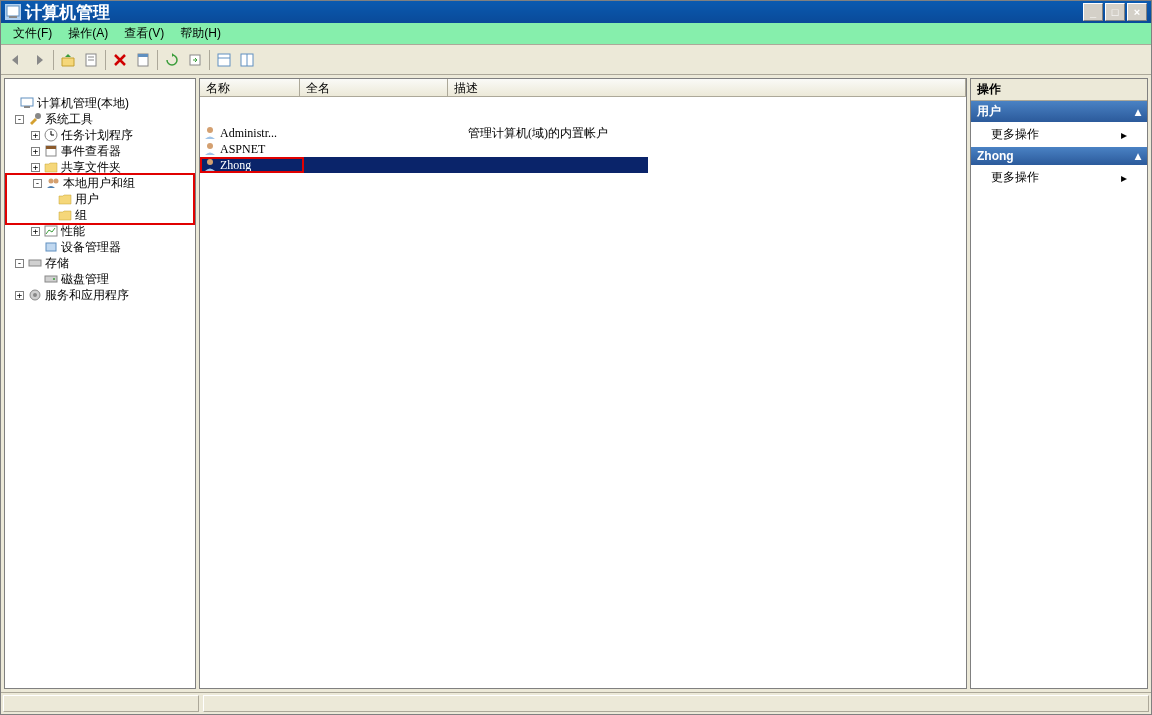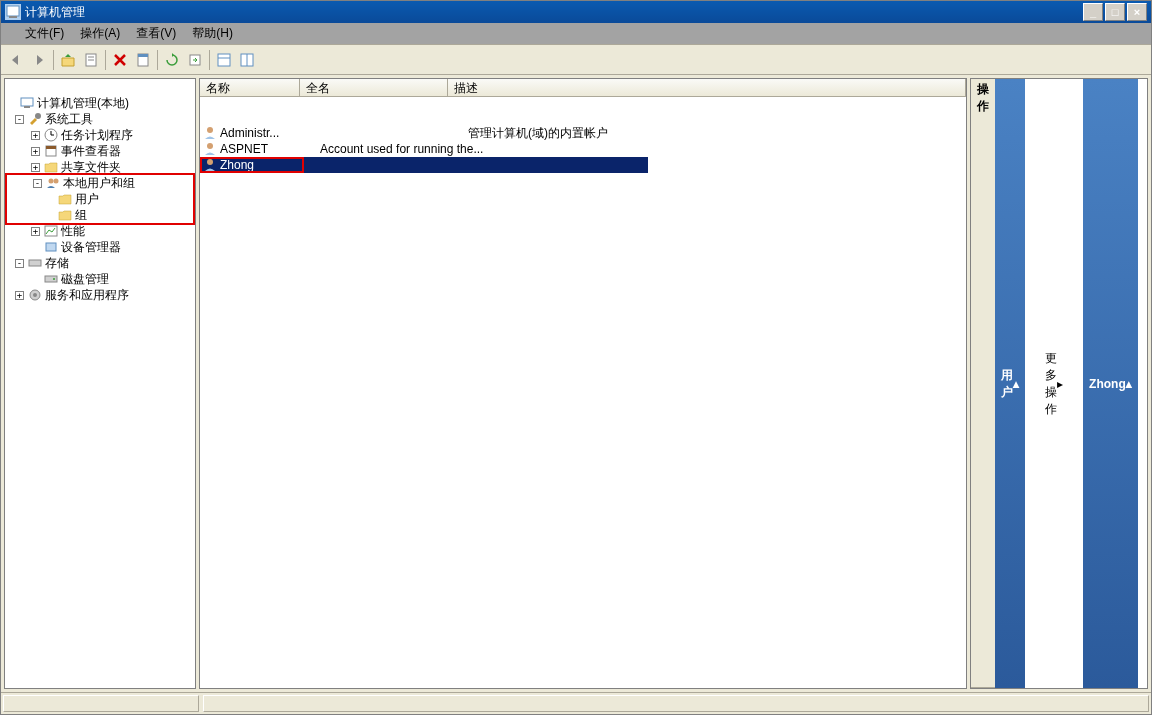--- a/index.html
+++ b/index.html
@@ -26,40 +26,40 @@
   align-items: center;
   padding: 0 4px;
   justify-content: space-between;
 }
 .titlebar-left { display: flex; align-items: center; gap: 4px; }
 .titlebar-icon {
   width: 16px; height: 16px;
   background: #b0d0f0;
   display: inline-block;
 }
-.title-text { font-weight: normal; font-size: 12px; }
+.title-text { font-weight: bold; font-size: 17px; }
 .window-controls { display: flex; gap: 2px; }
 .winctl {
   width: 20px; height: 18px;
   background: #d4d0c8;
   border: 1px solid #fff;
   border-right-color: #808080;
   border-bottom-color: #808080;
   display: flex; align-items: center; justify-content: center;
   font-family: Arial;
   font-size: 11px;
   font-weight: bold;
   cursor: pointer;
 }
 .menubar {
-  background: #a3a3a3;
+  background: #86efac;
   height: 22px;
   display: flex;
   align-items: center;
-  padding: 0 16px;
+  padding: 0 4px;
   border-bottom: 1px solid #aca899;
 }
 .menu-item { padding: 2px 8px; cursor: pointer; }
 .toolbar {
   background: #ece9d8;
   height: 30px;
   display: flex;
   align-items: center;
   padding: 0 4px;
   border-bottom: 1px solid #aca899;
@@ -139,42 +139,42 @@
   background: linear-gradient(to bottom, #fafaf7, #ece9d8);
 }
 .col-name { width: 100px; }
 .col-fullname { width: 148px; }
 .col-desc { flex: 1; }
 .list-body { flex: 1; overflow: auto; }
 .list-row {
   display: flex;
   align-items: center;
   height: 16px;
-  font-family: Liberation Sans, sans-serif;
+  font-family: Liberation Serif, serif;
   font-size: 12px;
 }
 .list-row.selected {
   background: #0a246a;
   color: #fff;
   width: 448px;
 }
 .row-icon {
   width: 16px; height: 14px;
   margin: 0 2px;
   display: inline-flex; align-items: center; justify-content: center;
 }
 .cell-name { width: 100px; overflow: hidden; }
 .cell-fullname { width: 148px; overflow: hidden; }
 .cell-desc { flex: 1; overflow: hidden; }
 .actions-panel {
   width: 178px;
   background: #fff;
   border: 1px solid #808080;
   display: flex;
-  flex-direction: row;
+  flex-direction: column;
 }
 .actions-title {
   background: #ece9d8;
   padding: 2px 6px;
   font-size: 12px;
   font-weight: bold;
   border-bottom: 1px solid #aca899;
 }
 .actions-section-header {
   background: linear-gradient(to bottom, #4a82c4, #2b5a9b);
@@ -456,21 +456,20 @@
           <span class="cell-desc">管理计算机(域)的内置帐户</span>
         </div>
         <div class="list-row">
           <span class="row-icon">
               <svg width="14" height="14">
                 <circle cx="7" cy="4" r="3" fill="#d4a070"></circle>
                 <path d="M2 13 Q7 8 12 13 Z" class="user-svg"></path>
               </svg>
             </span>
           <span class="cell-name">ASPNET</span>
-          <span class="cell-desc">Account used for running the...</span>
         </div>
         <div style="position:relative">
           <div class="list-row selected">
             <span class="row-icon">
                 <svg width="14" height="14">
                   <circle cx="7" cy="4" r="3" fill="#d4a070"></circle>
                   <path d="M2 13 Q7 8 12 13 Z" class="user-svg"></path>
                 </svg>
               </span>
             <span class="cell-name">Zhong</span>

